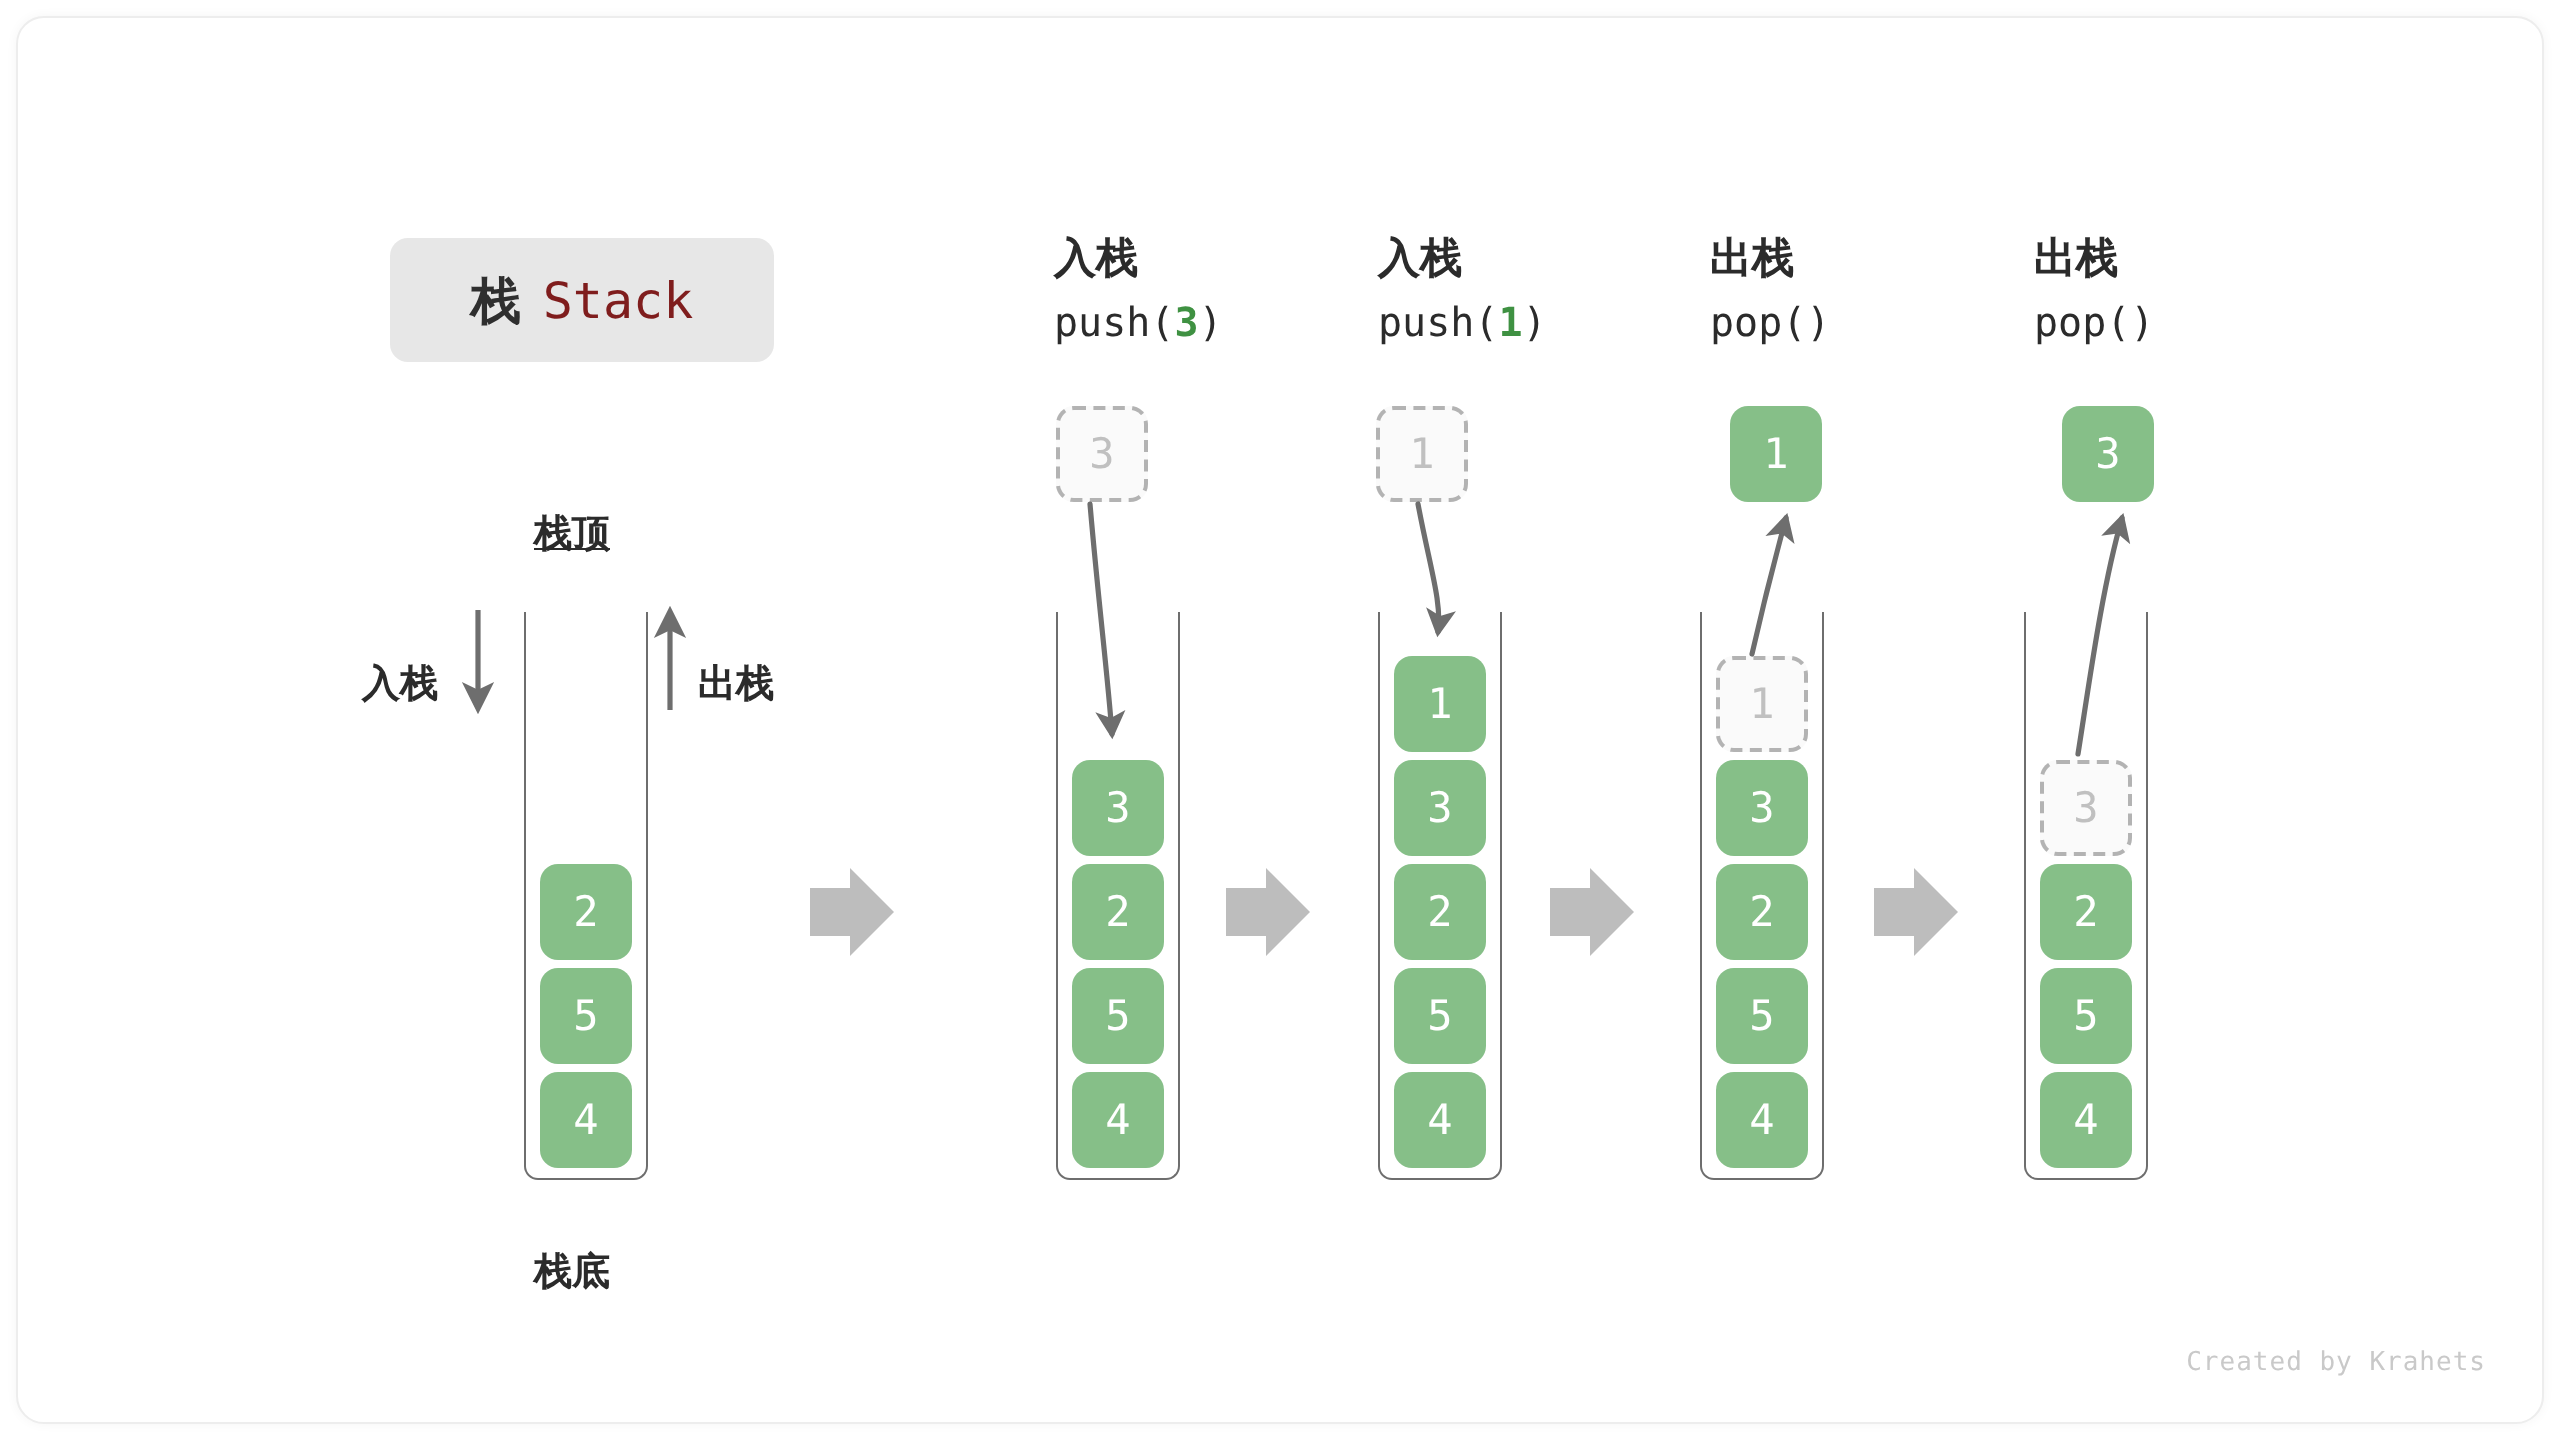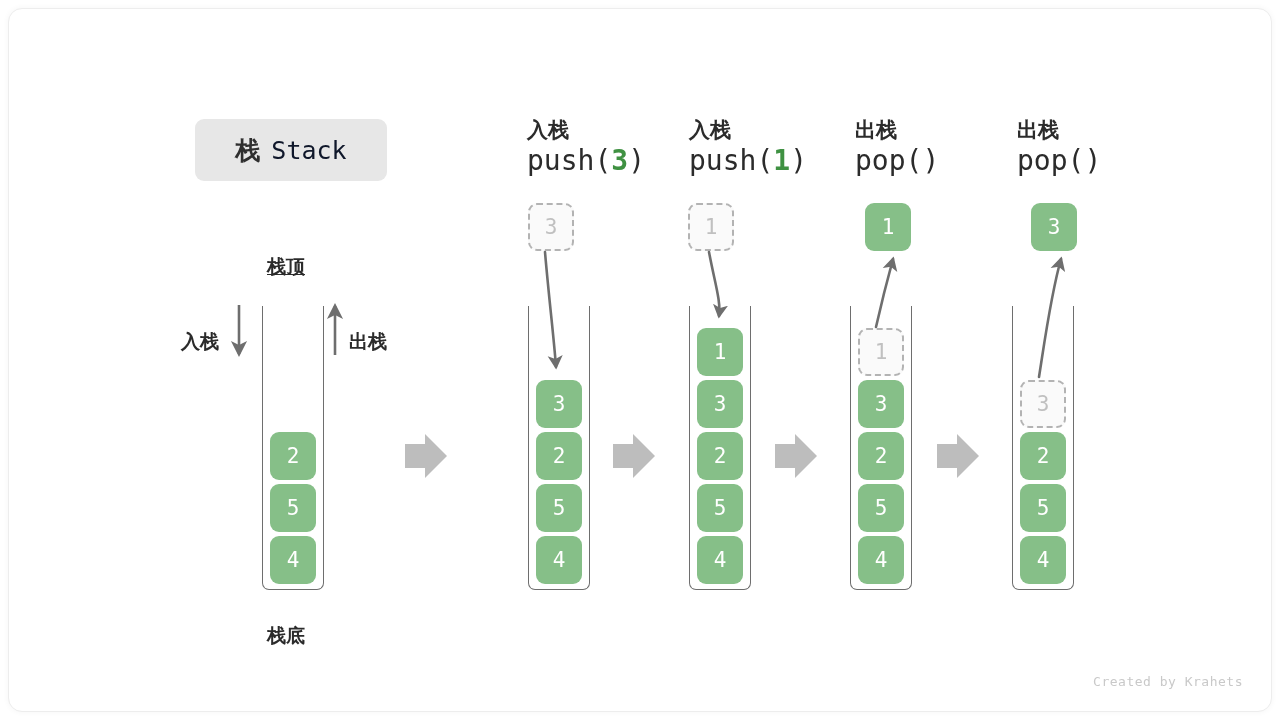--- a/index.html
+++ b/index.html
@@ -35,38 +35,38 @@
     background: #e7e7e7;
     border-radius: 9px;
     display: flex; align-items: center; justify-content: center;
   }
   #title-badge .cn {
     font-size: 25px; font-weight: bold; color: #2f2f2f;
     letter-spacing: 1px;
   }
   #title-badge .en {
     font-family: "DejaVu Sans Mono", "Liberation Mono", monospace;
-    font-size: 25px; color: #0f172a; margin-left: 10px;
+    font-size: 25px; color: #7f1d1d; margin-left: 10px;
   }
 
   
   .cn-bold {
     font-size: 19px; font-weight: bold; color: #2b2b2b;
     white-space: nowrap;
   }
 
   
   .col-head { text-align: left; white-space: nowrap; }
   .col-head .line1 {
     font-size: 21px; font-weight: bold; color: #2b2b2b;
     line-height: 30px;
   }
   .col-head .line2 {
     font-family: "DejaVu Sans Mono", "Liberation Mono", monospace;
-    font-size: 28px; color: #2b2b2b; line-height: 32px;
+    font-size: 20px; color: #2b2b2b; line-height: 32px;
   }
   .col-head .line2 .num { color: #3f9142; font-weight: bold; }
 
   
   .stack-box {
     width: 62px; height: 284px;
     border-left: 1.6px solid #6e6e6e;
     border-right: 1.6px solid #6e6e6e;
     border-bottom: 1.6px solid #6e6e6e;
     border-top: none;

